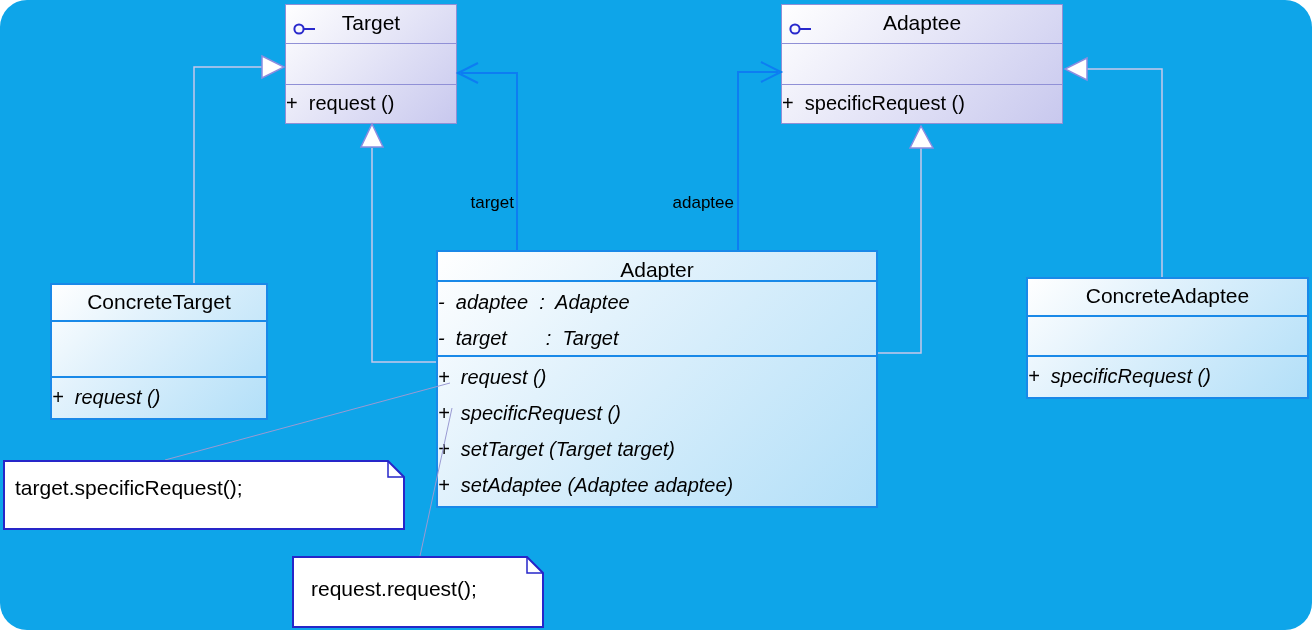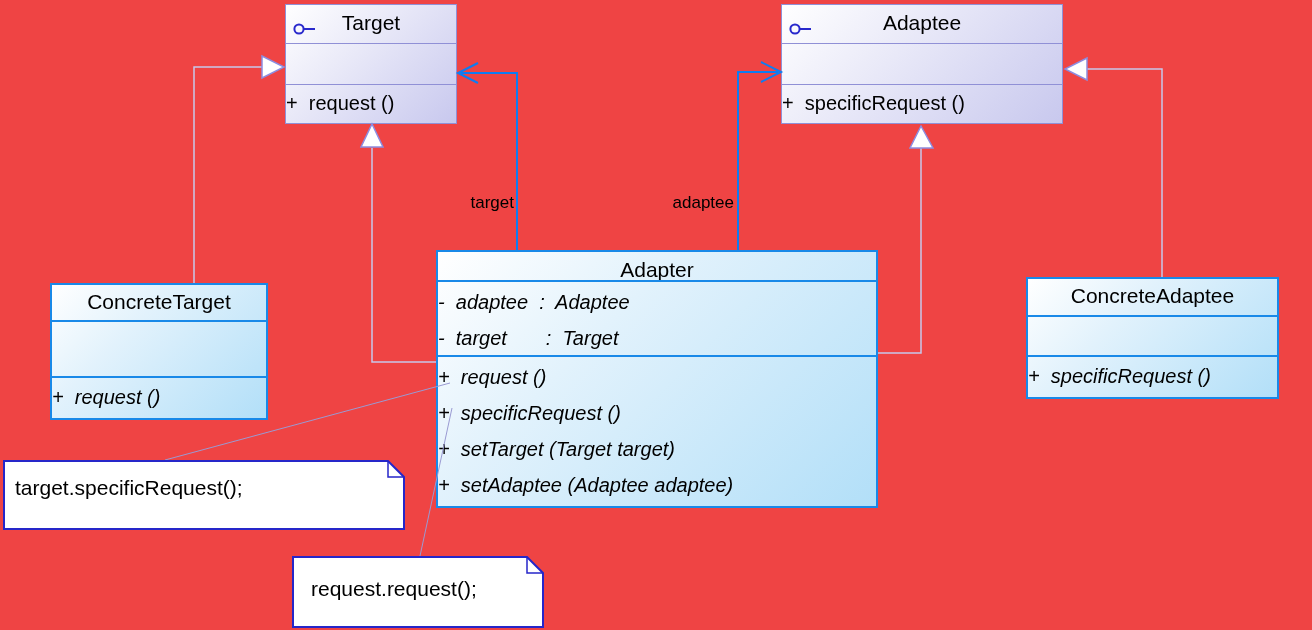--- a/index.html
+++ b/index.html
@@ -1,18 +1,18 @@
 <!DOCTYPE html>
 <html><head>
 <meta charset="utf-8">
 <style>
   html,body{margin:0;padding:0;background:#fff;}
   #canvas{
-    position:relative;width:1312px;height:630px;background:#ef4444;overflow:hidden;
-    font-family:"Liberation Sans","DejaVu Sans",sans-serif;color:#000;
+    position:relative;width:1312px;height:630px;background:#0ea5e9;overflow:hidden;
+    font-family:"Liberation Sans","DejaVu Sans",sans-serif;color:#000;border-radius:27px;
   }
   
   .uml-class{position:absolute;display:flex;flex-direction:column;box-sizing:border-box;}
   .uml-class.purple{
     border:1.5px solid #9090d6;
     background:linear-gradient(135deg,#ffffff 0%,#ececf9 35%,#c8c8ee 100%);
   }
   .uml-class.blue{
     border:2px solid #1989e8;
     background:linear-gradient(135deg,#ffffff 0%,#e2f2fc 35%,#b2dff8 100%);
@@ -86,21 +86,21 @@
   <div class="uml-class blue" style="left:50px;top:283px;width:218px;height:137px">
     <div class="cmp header" style="height:35px;line-height:33px">
       <span class="title">ConcreteTarget</span>
     </div>
     <div class="cmp grow"></div>
     <div class="cmp" style="height:42px">
       <div class="member" style="line-height:38px">+  request ()</div>
     </div>
   </div>
 
-  <div class="uml-class blue" style="left:1026px;top:277px;width:253px;height:122px">
+  <div class="uml-class blue" style="left:1026px;top:277px;width:283px;height:122px">
     <div class="cmp header" style="height:36px;line-height:34px">
       <span class="title">ConcreteAdaptee</span>
     </div>
     <div class="cmp grow"></div>
     <div class="cmp" style="height:42px">
       <div class="member" style="line-height:38px">+  specificRequest ()</div>
     </div>
   </div>
 
   <svg id="overlay" width="1312" height="630" viewBox="0 0 1312 630">

